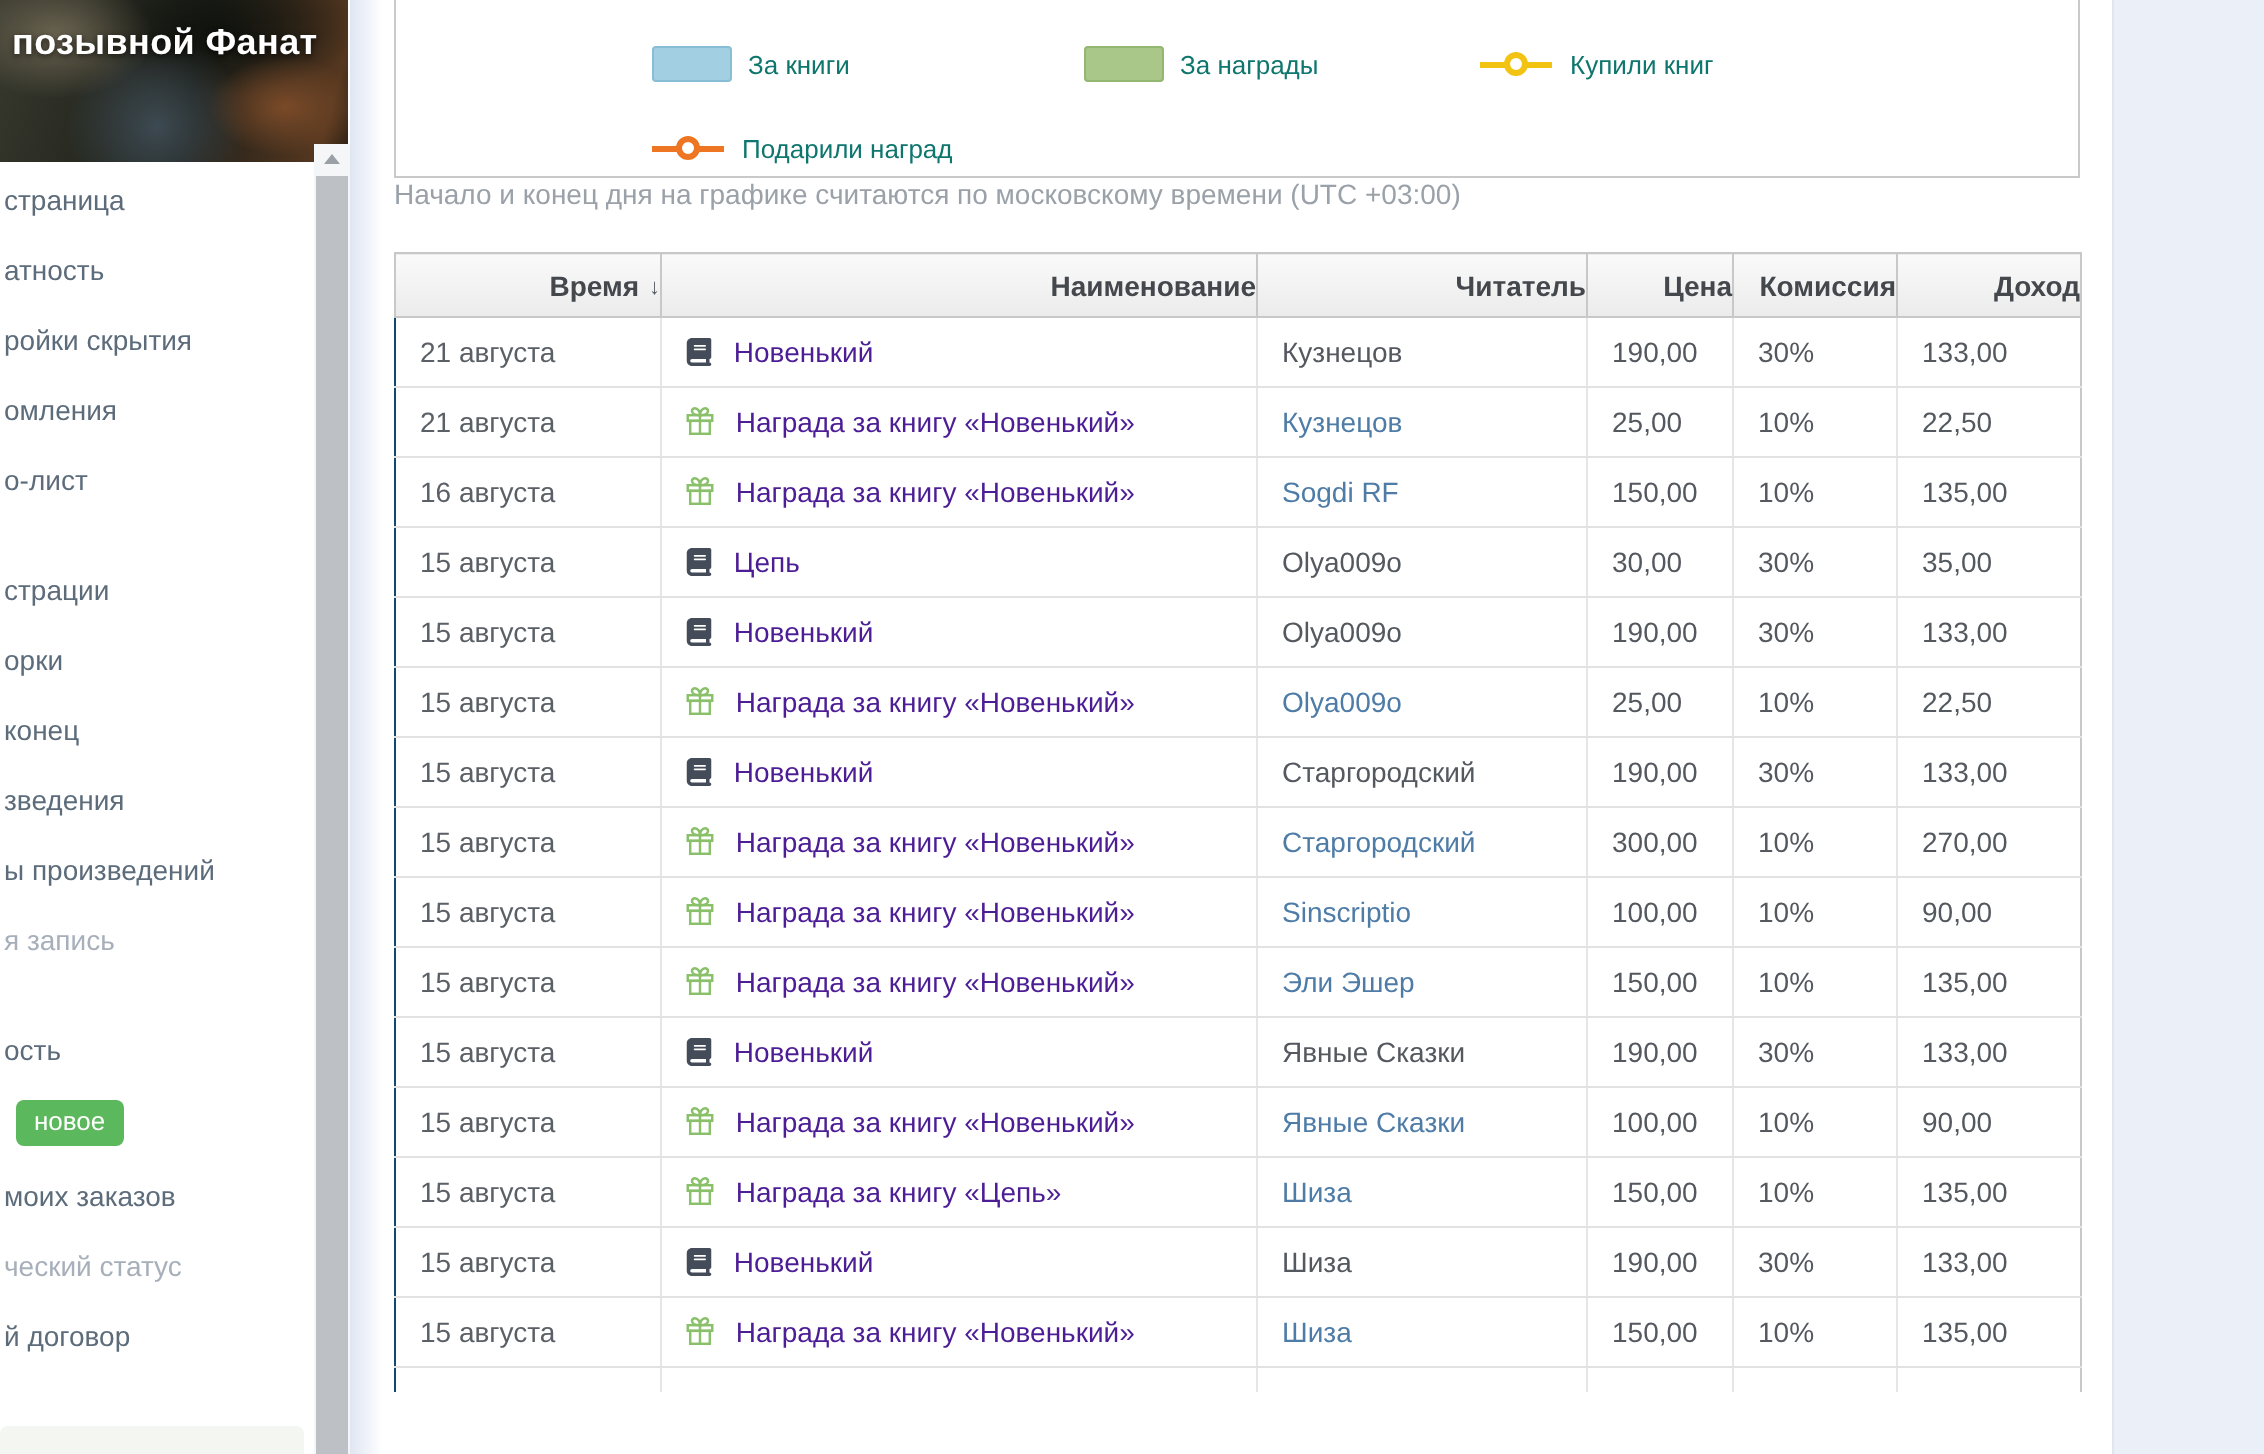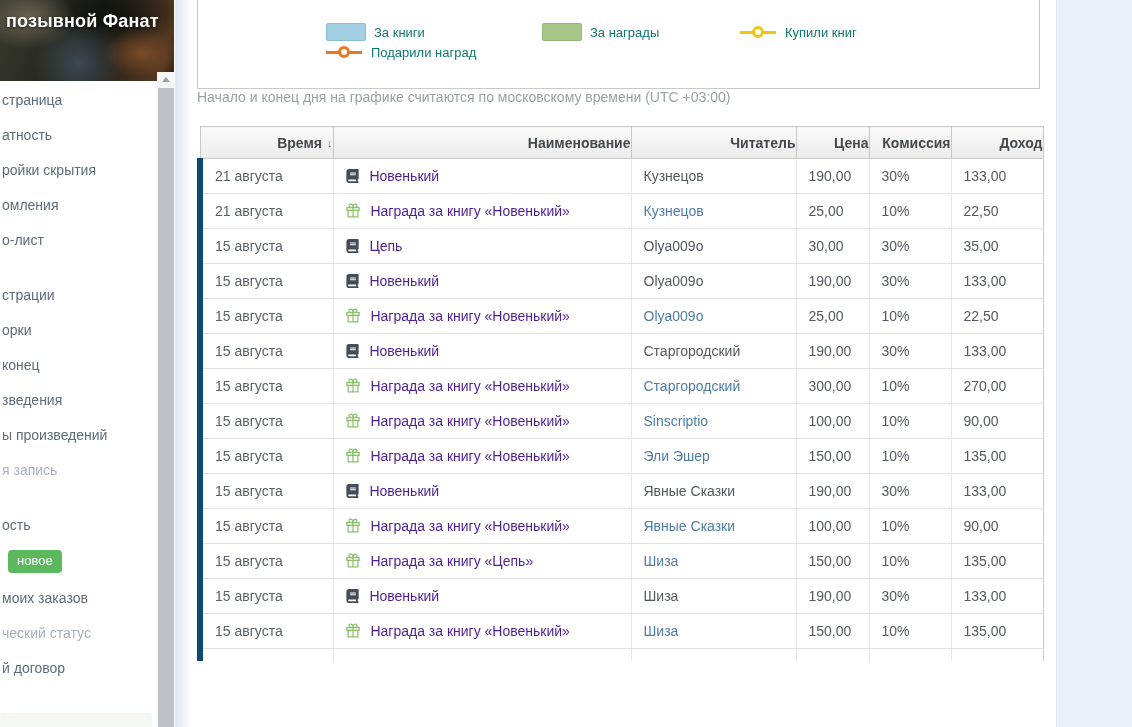--- a/index.html
+++ b/index.html
@@ -63,21 +63,21 @@
   }
   
   .chart-box{
     position:absolute;left:197px;top:-10px;width:841px;height:97px;
     background:#fff;border:1px solid #c9c9c9;
   }
   .legend-item{position:absolute;display:flex;align-items:center;height:20px;cursor:pointer}
   .li-1{left:128px;top:31px}
   .li-2{left:344px;top:31px}
   .li-3{left:542px;top:31px}
-  .li-4{left:128px;top:51px}
+  .li-4{left:128px;top:73px}
   .key-swatch{width:40px;height:18px;border:1px solid;border-radius:2px;margin-right:8px;box-sizing:border-box}
   .key-line{position:relative;width:36px;height:3px;margin-right:9px}
   .key-circle{
     position:absolute;left:12px;top:-4.5px;width:6px;height:6px;background:#fff;
     border:3px solid;border-radius:50%;
   }
   .legend-label{font-size:13px;color:#0f766e;white-space:nowrap}
   .note{
     position:absolute;left:197px;top:89px;margin:0;font-size:14px;color:#9aa1a8;white-space:nowrap;
   }
@@ -90,21 +90,21 @@
   table.sales th{
     height:31px;text-align:right;font-weight:bold;font-size:14px;color:#44484d;
     padding:0 0 0 12px;background:linear-gradient(180deg,#fafafa 0%,#ebebeb 100%);
     border:1px solid #c8c8c8;border-left:1px solid #d0d0d0;white-space:nowrap;cursor:pointer;
   }
   table.sales th:first-child{border-left:1px solid #c8c8c8}
   table.sales td{
     height:34px;padding:0 0 0 12px;background:#fff;
     border-bottom:1px solid #e2e2e2;border-left:1px solid #e6e6e6;white-space:nowrap;overflow:hidden;
   }
-  table.sales td:first-child{border-left:6px solid #0c4a6e}
+  table.sales td:first-child{border-left:1px solid #0c4a6e}
   table.sales td:last-child{border-right:1px solid #c8c8c8}
   .sort-arrow{font-size:11px;color:#5a5f66;margin-left:5px;position:relative;top:-1px}
   .c-date{color:#5a6066}
   .c-name span{margin-left:7px;color:#4c1d95}
   .row-icon{vertical-align:-2px}
   .link{color:#4e7ca7;cursor:pointer}
   tr.stub td{height:12px;border-bottom:none}
 </style>
 </head>
 <body>
@@ -218,20 +218,36 @@
     <path d="M8 5.2 C5 5.2 3.4 4.2 3.4 2.8 C3.4 1.8 4.2 1.2 5.1 1.2 C6.7 1.2 8 3 8 5.2 Z"></path>
     <path d="M8 5.2 C11 5.2 12.6 4.2 12.6 2.8 C12.6 1.8 11.8 1.2 10.9 1.2 C9.3 1.2 8 3 8 5.2 Z"></path>
   </svg>
 <span>Награда за книгу «Новенький»</span></td>
         <td><span class="link">Кузнецов</span></td>
         <td>25,00</td>
         <td>10%</td>
         <td>22,50</td>
       </tr>
       <tr>
+        <td class="c-date">16 августа</td>
+        <td class="c-name">
+  <svg class="row-icon" width="14" height="15" viewBox="0 0 16 17" fill="none" stroke="#8ac06a" stroke-width="1.4">
+    <rect x="1" y="5.2" width="14" height="3.2"></rect>
+    <rect x="2.4" y="8.4" width="11.2" height="7.4"></rect>
+    <line x1="8" y1="5.2" x2="8" y2="15.8"></line>
+    <path d="M8 5.2 C5 5.2 3.4 4.2 3.4 2.8 C3.4 1.8 4.2 1.2 5.1 1.2 C6.7 1.2 8 3 8 5.2 Z"></path>
+    <path d="M8 5.2 C11 5.2 12.6 4.2 12.6 2.8 C12.6 1.8 11.8 1.2 10.9 1.2 C9.3 1.2 8 3 8 5.2 Z"></path>
+  </svg>
+<span>Награда за книгу «Новенький»</span></td>
+        <td><span class="link">Sogdi RF</span></td>
+        <td>150,00</td>
+        <td>10%</td>
+        <td>135,00</td>
+      </tr>
+      <tr>
         <td class="c-date">15 августа</td>
         <td class="c-name">
   <svg class="row-icon" width="13" height="14" viewBox="0 0 448 512">
     <path fill="#454c59" d="M96 0C43 0 0 43 0 96v320c0 53 43 96 96 96h320c17.7 0 32-14.3 32-32s-14.3-32-32-32v-64c17.7 0 32-14.3 32-32V32c0-17.7-14.3-32-32-32H96zm0 384h256v64H96c-17.7 0-32-14.3-32-32s14.3-32 32-32zm32-240c0-8.8 7.2-16 16-16h192c8.8 0 16 7.2 16 16s-7.2 16-16 16H144c-8.8 0-16-7.2-16-16zm16 48h192c8.8 0 16 7.2 16 16s-7.2 16-16 16H144c-8.8 0-16-7.2-16-16s7.2-16 16-16z"></path>
   </svg>
 <span>Цепь</span></td>
         <td><span>Olya009o</span></td>
         <td>30,00</td>
         <td>30%</td>
         <td>35,00</td>

